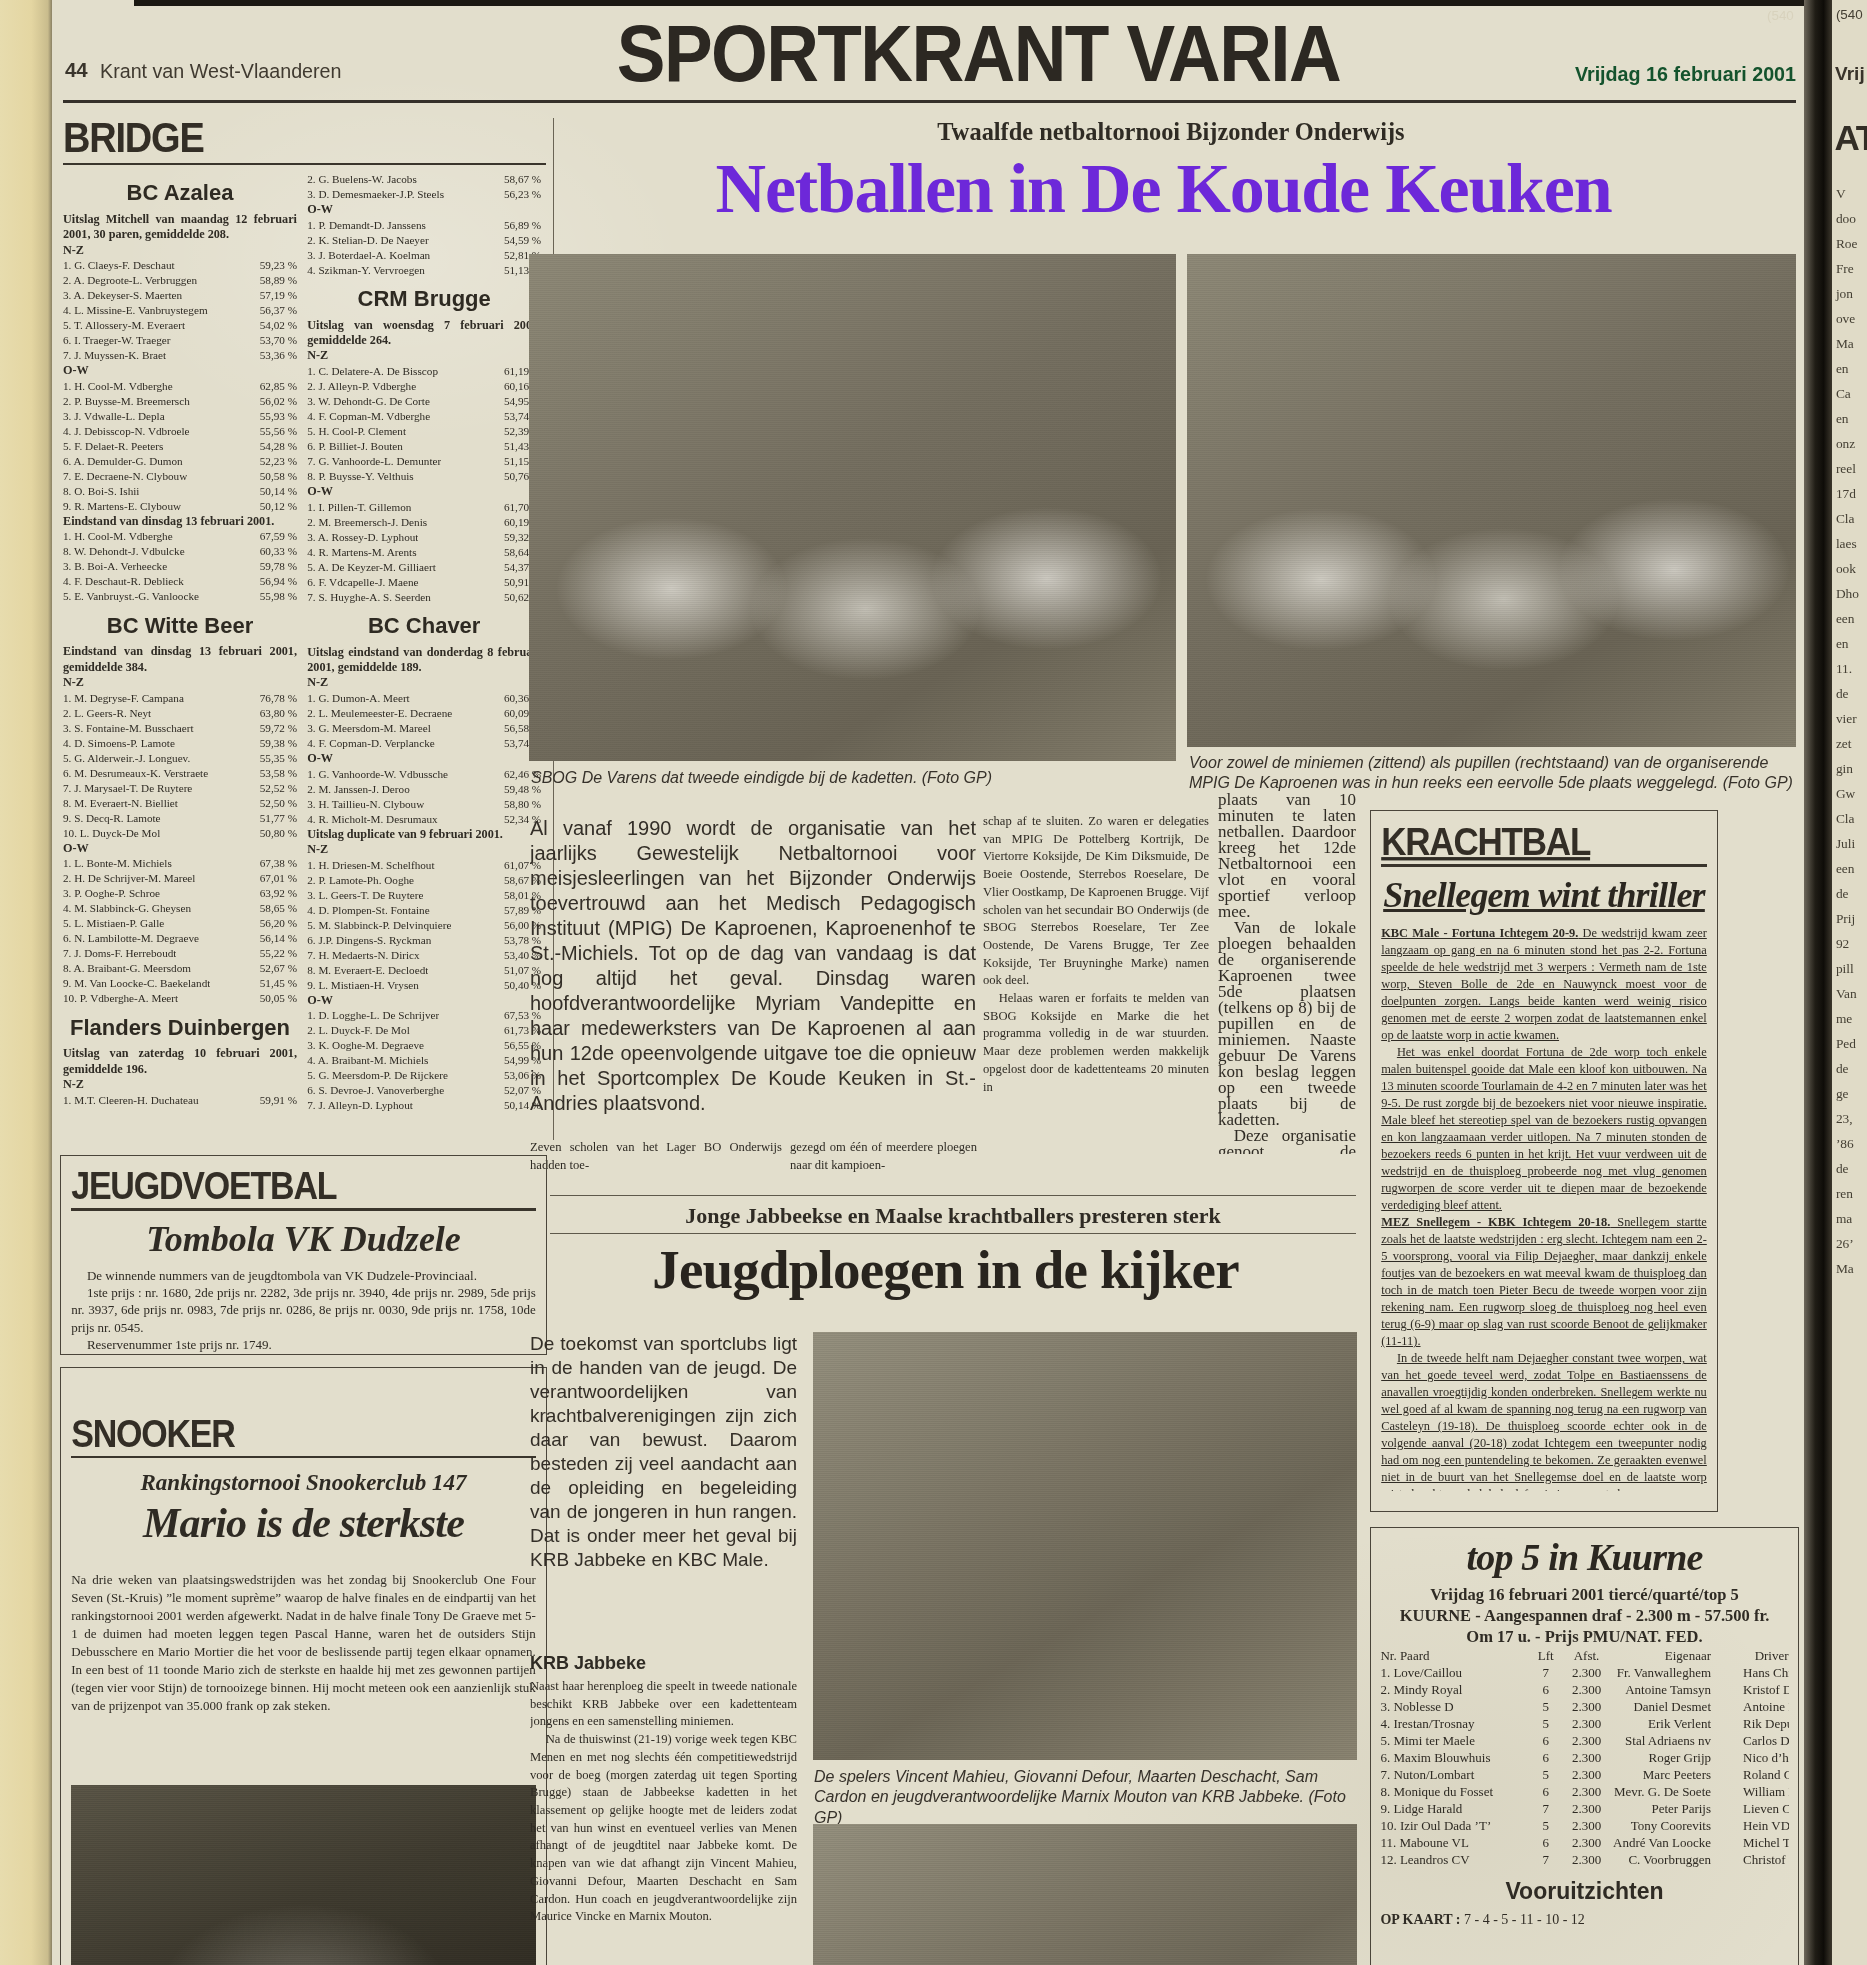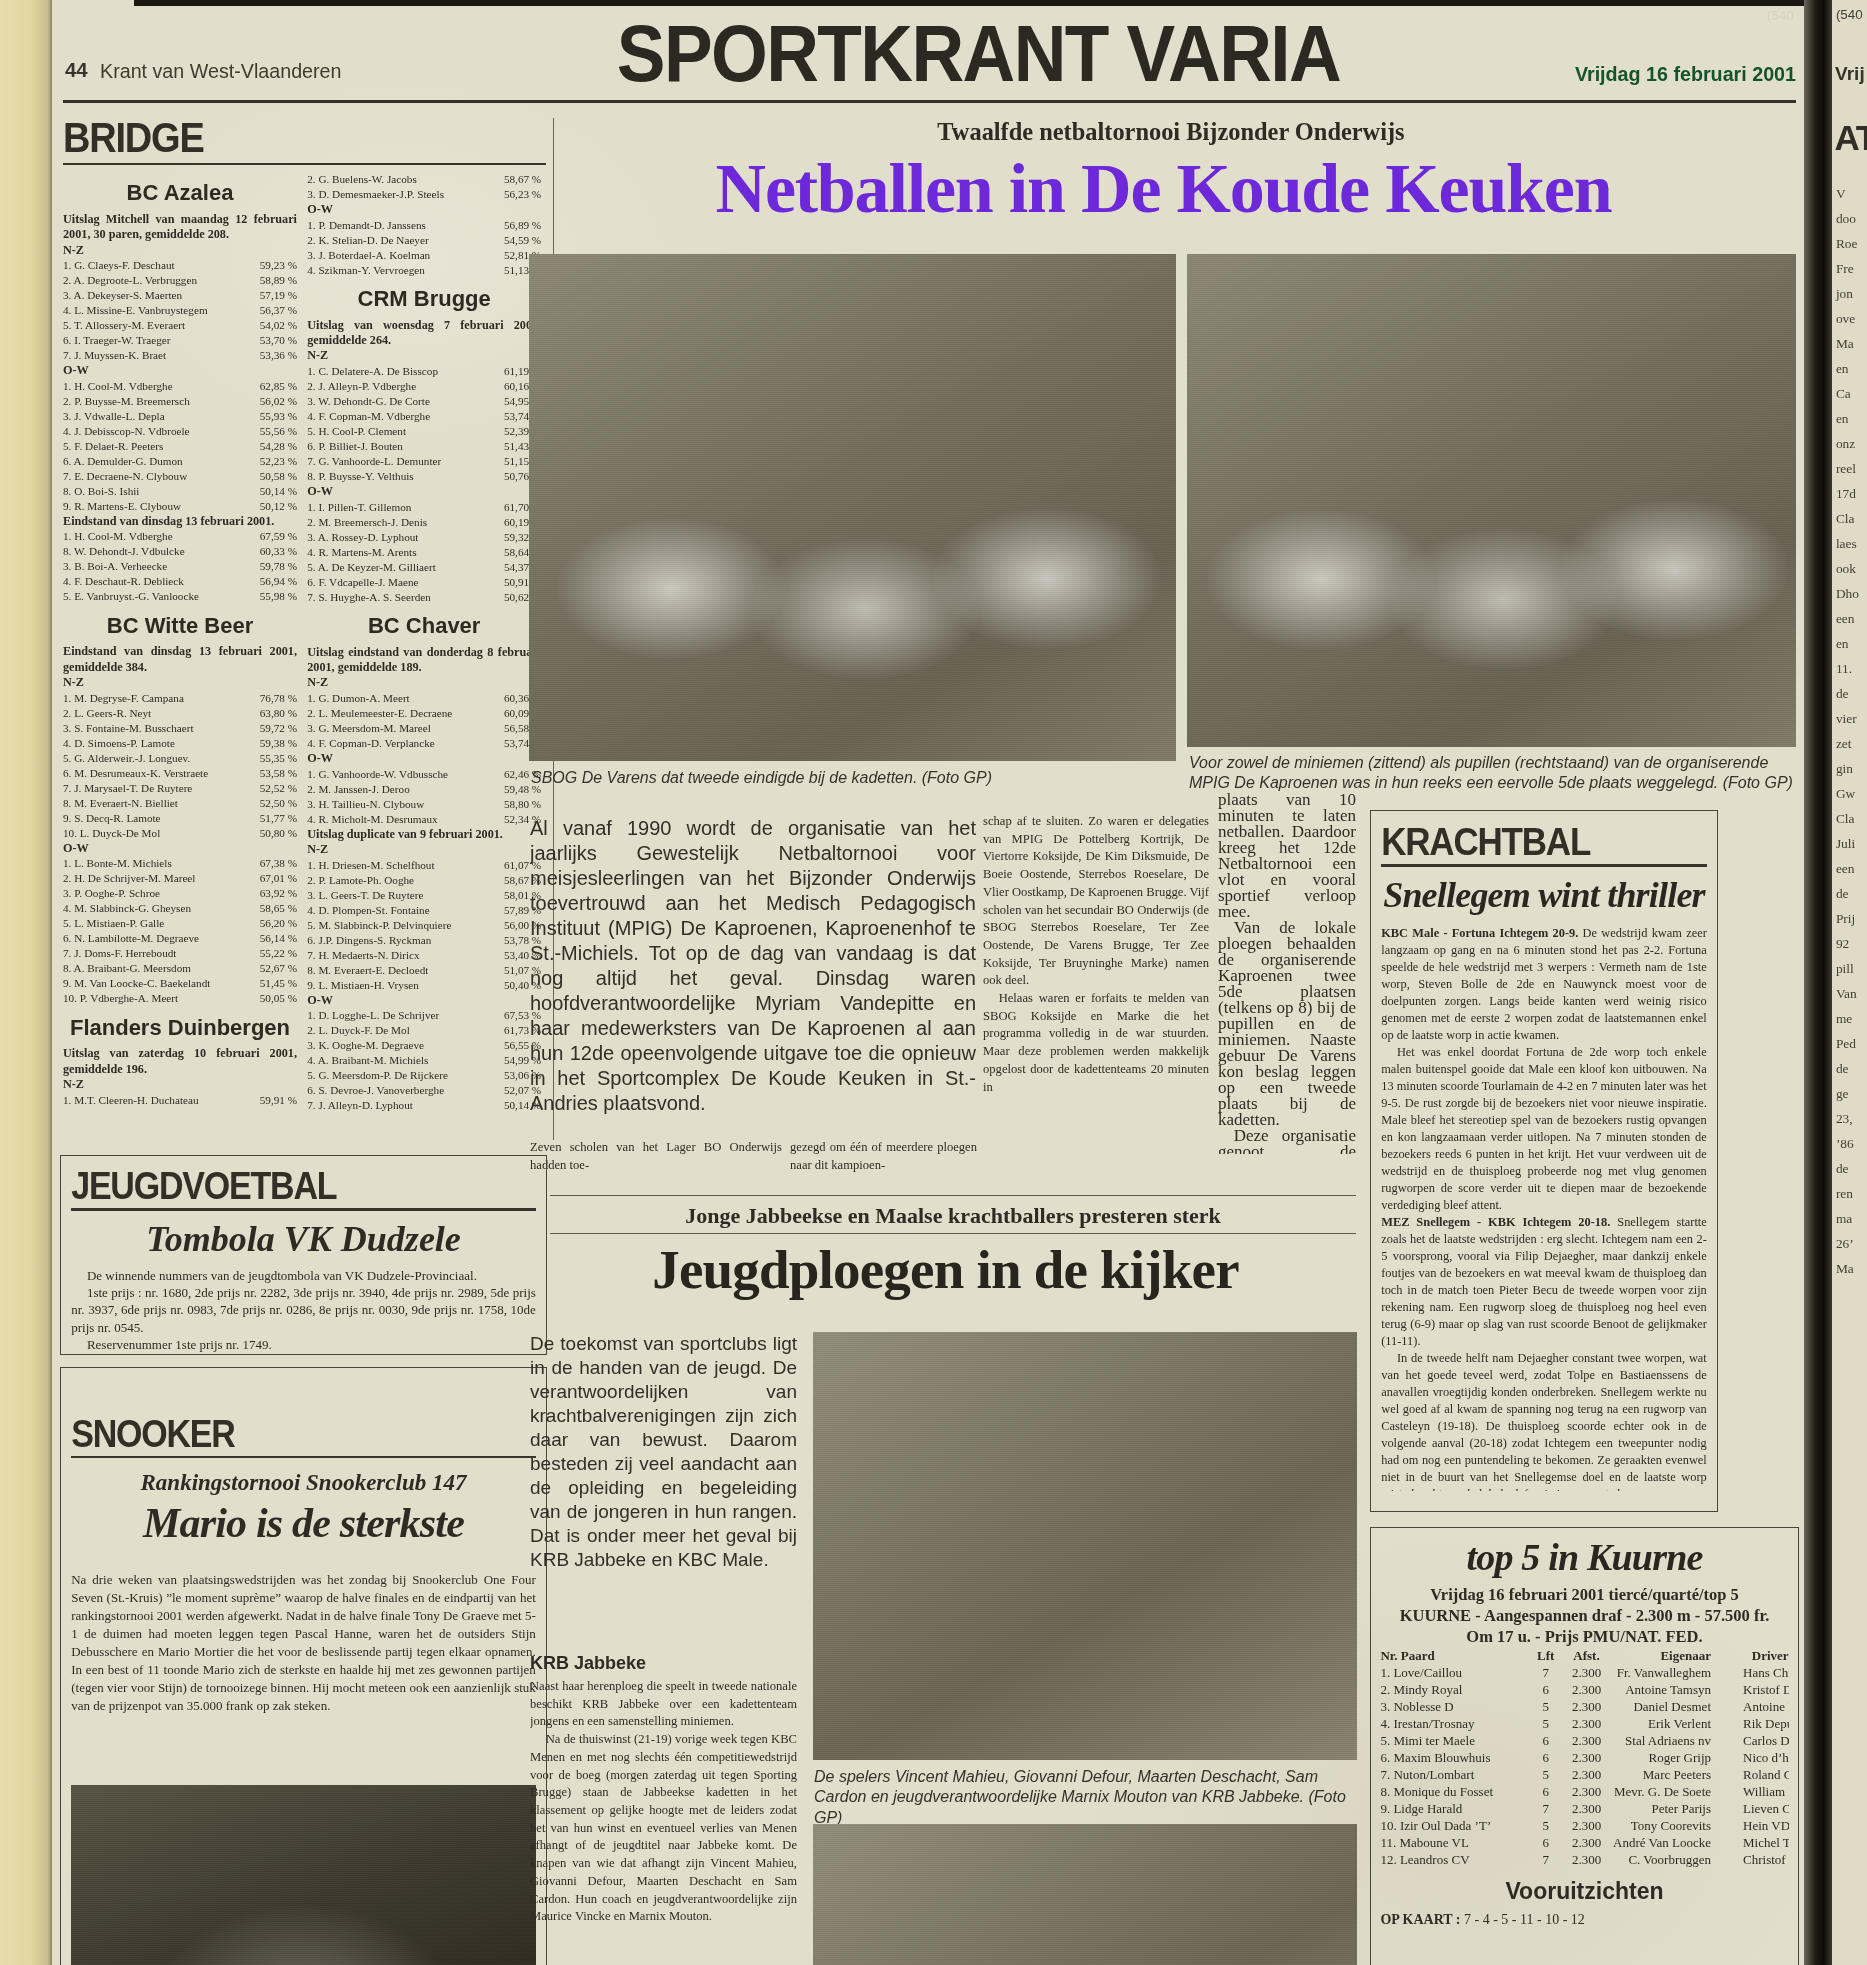--- a/index.html
+++ b/index.html
@@ -94,21 +94,21 @@
   .kb-body p.ind{text-indent:15.7px;}
   .t-sub{font-weight:bold;font-size:16.5px;line-height:21px;text-align:center;}
   .h-table{font-size:13px;}
   .h-row{display:grid;grid-template-columns:37% 7% 13% 24% 19%;line-height:17px;white-space:nowrap;}
   .h-row span{overflow:hidden;}
   .h-row .c1{text-align:left;}
   .h-row .c2{text-align:center;}
   .h-row .c3{text-align:center;}
   .h-row .c4{text-align:right;}
   .h-row .c5{text-align:right;margin-left:32px;}
-  .h-head{font-weight:bold;}
+  .h-head{font-weight:normal;}
   .voor-title{text-align:center;font-family:"Liberation Sans",sans-serif;font-weight:bold;
               font-size:23px;margin:10.2px 0 5.5px 0;}
   .v-line{font-size:14px;line-height:19px;white-space:nowrap;overflow:hidden;}
   .v-line b{font-weight:bold;}
 
   
   .kicker-sn{text-align:center;font-style:italic;font-weight:bold;font-size:23px;margin-top:11.8px;}
   .headline-sn{text-align:center;font-style:italic;font-weight:bold;font-size:42px;
                letter-spacing:-0.8px;margin:3.1px 0 11px 0;}
   .sn-body{font-size:13px;line-height:18px;text-align:justify;}
@@ -570,21 +570,21 @@
         <p class="noind">Naast haar herenploeg die speelt in tweede nationale beschikt KRB Jabbeke over een kadettenteam jongens en een samenstelling miniemen.</p>
         <p>Na de thuiswinst (21-19) vorige week tegen KBC Menen en met nog slechts één competitiewedstrijd voor de boeg (morgen zaterdag uit tegen Sporting Brugge) staan de Jabbeekse kadetten in het klassement op gelijke hoogte met de leiders zodat het van hun winst en eventueel verlies van Menen afhangt of de jeugdtitel naar Jabbeke komt. De knapen van wie dat afhangt zijn Vincent Mahieu, Giovanni Defour, Maarten Deschacht en Sam Cardon. Hun coach en jeugdverantwoordelijke zijn Maurice Vincke en Marnix Mouton.</p>
       </div>
 
   </div>
 
   <div class="photo" style="left:813px;top:1332px;width:544px;height:428px;"></div>
   <div class="caption" style="position:absolute;left:814px;top:1767px;width:542px;">De spelers Vincent Mahieu, Giovanni Defour, Maarten Deschacht, Sam Cardon en jeugdverantwoordelijke Marnix Mouton van KRB Jabbeke. (Foto GP)</div>
   <div class="photo" style="left:813px;top:1824px;width:544px;height:334px;"></div>
 
-  <div class="panel boxed" style="left:1370px;top:810px;width:348px;height:702px;padding:7.9px 10.2px;">
+  <div class="panel boxed" style="left:1370px;top:810px;width:348px;height:702px;padding:7.9px 10.2px;text-decoration:underline;">
     <div class="sec-head" style="font-size:35px;">KRACHTBAL</div>
     <div class="sec-rule"></div>
     <div class="ital-head" style="font-size:36px;margin:3.9px 0 9.4px 0;">Snellegem wint thriller</div>
     <div class="kb-body" style="height:566px;">
         <p><strong>KBC Male - Fortuna Ichtegem 20-9.</strong> De wedstrijd kwam zeer langzaam op gang en na 6 minuten stond het pas 2-2. Fortuna speelde de hele wedstrijd met 3 werpers : Vermeth nam de 1ste worp, Steven Bolle de 2de en Nauwynck moest voor de doelpunten zorgen. Langs beide kanten werd weinig risico genomen met de eerste 2 worpen zodat de laatstemannen enkel op de laatste worp in actie kwamen.</p>
         <p class="ind">Het was enkel doordat Fortuna de 2de worp toch enkele malen buitenspel gooide dat Male een kloof kon uitbouwen. Na 13 minuten scoorde Tourlamain de 4-2 en 7 minuten later was het 9-5. De rust zorgde bij de bezoekers niet voor nieuwe inspiratie. Male bleef het stereotiep spel van de bezoekers rustig opvangen en kon langzaamaan verder uitlopen. Na 7 minuten stonden de bezoekers reeds 6 punten in het krijt. Het vuur verdween uit de wedstrijd en de thuisploeg probeerde nog met vlug genomen rugworpen de score verder uit te diepen maar de bezoekende verdediging bleef attent.</p>
         <p><strong>MEZ Snellegem - KBK Ichtegem 20-18.</strong> Snellegem startte zoals het de laatste wedstrijden : erg slecht. Ichtegem nam een 2-5 voorsprong, vooral via Filip Dejaegher, maar dankzij enkele foutjes van de bezoekers en wat meeval kwam de thuisploeg dan toch in de match toen Pieter Becu de tweede worpen voor zijn rekening nam. Een rugworp sloeg de thuisploeg nog heel even terug (6-9) maar op slag van rust scoorde Benoot de gelijkmaker (11-11).</p>
         <p class="ind">In de tweede helft nam Dejaegher constant twee worpen, wat van het goede teveel werd, zodat Tolpe en Bastiaenssens de anavallen vroegtijdig konden onderbreken. Snellegem werkte nu wel goed af al kwam de spanning nog terug na een rugworp van Casteleyn (19-18). De thuisploeg scoorde echter ook in de volgende aanval (20-18) zodat Ichtegem een tweepunter nodig had om nog een puntendeling te bekomen. Ze geraakten evenwel niet in de buurt van het Snellegemse doel en de laatste worp miste kracht om de lokale defensie in gevaar te brengen.</p>
       </div>
   </div>

